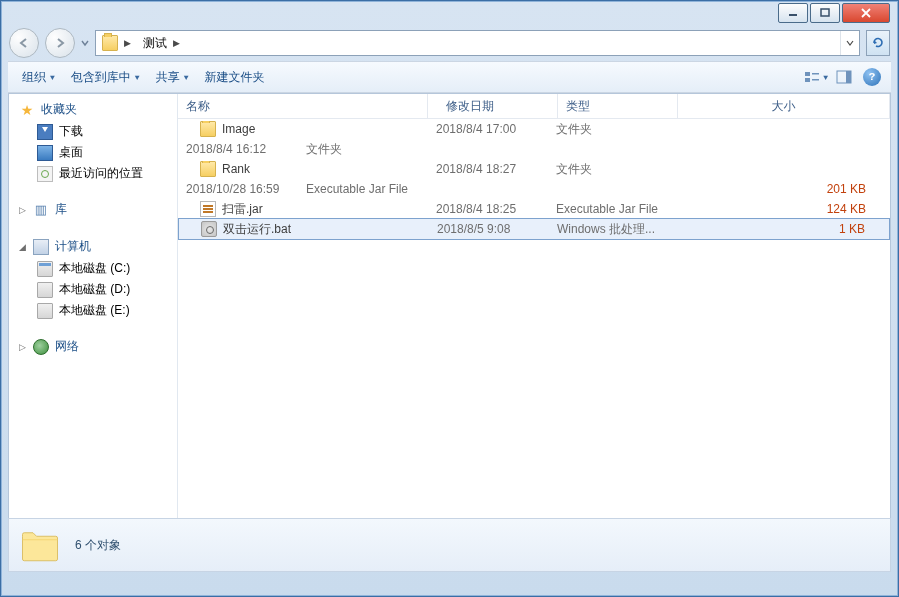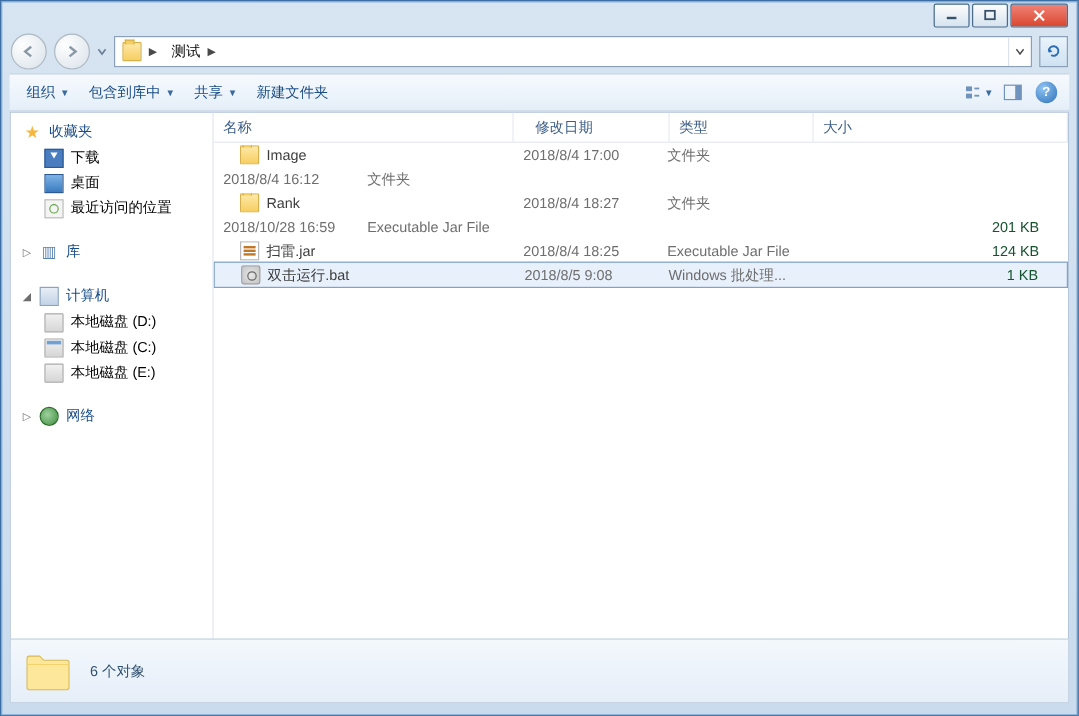--- a/index.html
+++ b/index.html
@@ -13,52 +13,52 @@
   .navrow{display:flex;align-items:center;gap:6px;padding:0 8px;height:36px;}
   .nav-back,.nav-fwd{width:28px;height:28px;border-radius:50%;border:1px solid #aeb9c2;background:radial-gradient(circle at 30% 30%,#fefefe,#d9e2ea);display:flex;align-items:center;justify-content:center;cursor:pointer;}
   .addrwrap{flex:1;display:flex;align-items:center;height:24px;background:#fff;border:1px solid #8ca1b8;}
   .addr-seg{display:flex;align-items:center;gap:4px;padding:0 6px;height:100%;cursor:pointer;}
   .addr-chev{color:#4a4a4a;font-size:9px;margin-left:2px;}
   .addr-drop{width:18px;height:100%;display:flex;align-items:center;justify-content:center;border-left:1px solid #dde3ea;cursor:pointer;}
   .refresh{width:22px;height:24px;border:1px solid #8ca1b8;background:linear-gradient(#eaf3fb,#cfe2f2);display:flex;align-items:center;justify-content:center;cursor:pointer;}
   .searchbox{width:228px;height:24px;border:1px solid #8ca1b8;background:#fff;display:flex;align-items:center;padding:0 4px;}
   .searchbox input{flex:1;border:none;outline:none;font-style:italic;color:#7a7a7a;font-size:12px;background:transparent;}
   
-  .toolbar{height:30px;background:linear-gradient(#f6fafe,#e5eef8);border-top:1px solid #cbd6e3;border-bottom:1px solid #cbd6e3;display:flex;align-items:center;padding:0 6px;color:#1b4e86;margin:0 7px;}
+  .toolbar{height:30px;background:linear-gradient(#f6fafe,#e5eef8);border-top:1px solid #cbd6e3;border-bottom:1px solid #cbd6e3;display:flex;align-items:center;padding:0 6px;color:#1b4e86;margin:0 7px;font-family:Liberation Mono, monospace;}
   .tb-left{display:flex;align-items:center;}
   .tb-item{display:flex;align-items:center;padding:4px 8px;cursor:pointer;border-radius:2px;}
   .tb-caret{font-size:8px;margin-left:4px;color:#3a6aa0;}
   .tb-right{margin-left:auto;display:flex;align-items:center;gap:2px;}
   .tb-icon{width:24px;height:22px;display:flex;align-items:center;justify-content:center;cursor:pointer;border:1px solid transparent;border-radius:2px;}
   
   .clientarea{position:absolute;top:92px;left:7px;right:7px;bottom:62px;display:flex;background:#fff;border:1px solid #b5c6da;}
   
   .sidebar{width:168px;border-right:1px solid #e1e8f0;overflow:auto;padding:4px 0;}
   .sb-group-hdr{display:flex;align-items:center;gap:6px;padding:3px 10px;color:#1b4e86;cursor:pointer;}
   .sb-item{display:flex;align-items:center;gap:6px;padding:2px 10px 2px 28px;cursor:pointer;}
   .sb-gap{height:14px;}
   .sb-tri{color:#6e6e6e;font-size:9px;width:8px;display:inline-block;}
   
   .filepane{flex:1;display:flex;flex-direction:column;}
   .colhdr{display:flex;height:24px;border-bottom:1px solid #e4e9f0;color:#3d5e88;align-items:center;user-select:none;}
   .colhdr > div{padding:0 8px;border-right:1px solid #e4e9f0;box-sizing:border-box;cursor:pointer;height:100%;display:flex;align-items:center;}
   .col-name{width:250px;}
   .col-date{width:120px;margin-left:10px;}
   .col-type{width:120px;}
-  .col-size{flex:1;}
+  .col-size{flex:1;justify-content:center;}
   .filelist{flex:1;overflow:auto;}
   .row{display:flex;align-items:center;height:20px;padding:0;}
   .row.sel{background:#e8f0fb;border:1px solid #7da2ce;margin:-1px 0;}
   .cell{box-sizing:border-box;padding:0 8px;overflow:hidden;white-space:nowrap;text-overflow:ellipsis;color:#3d3d3d;}
   .cell.name{width:250px;display:flex;align-items:center;gap:6px;padding-left:22px;}
   .cell.date{width:120px;color:#6e6e6e;}
   .cell.type{width:120px;color:#6e6e6e;}
-  .cell.size{flex:1;text-align:right;padding-right:24px;color:#14532d;}
-  
-  .detailsbar{position:absolute;left:7px;right:7px;bottom:10px;height:52px;background:linear-gradient(#f3f8fd,#e6eef8);border:1px solid #c7d4e4;display:flex;align-items:center;padding:0 10px;gap:14px;}
+  .cell.size{flex:1;text-align:right;padding-right:24px;color:#c2410c;}
+  
+  .detailsbar{position:absolute;left:7px;right:7px;bottom:24px;height:52px;background:linear-gradient(#f3f8fd,#e6eef8);border:1px solid #c7d4e4;display:flex;align-items:center;padding:0 10px;gap:14px;}
   .big-folder{width:42px;height:42px;}
   .details-text{color:#30506f;}
   
   .ic{width:16px;height:16px;display:inline-block;flex:0 0 16px;}
   .ic-folder{background:linear-gradient(#ffe9a8,#f6cf62);border:1px solid #d6b24e;border-radius:1px;box-sizing:border-box;position:relative;}
   .ic-folder::before{content:"";position:absolute;top:-3px;left:1px;width:6px;height:3px;background:#f6cf62;border:1px solid #d6b24e;border-bottom:none;}
   .ic-jar{background:#fff;border:1px solid #b8b8b8;box-sizing:border-box;position:relative;}
   .ic-jar::after{content:"";position:absolute;left:2px;right:2px;top:3px;height:2px;background:#c07828;box-shadow:0 3px 0 #c07828,0 6px 0 #c07828;}
   .ic-bat{background:radial-gradient(circle at 50% 50%,#e8e8e8,#c4c4c4);border:1px solid #9a9a9a;border-radius:2px;box-sizing:border-box;position:relative;}
   .ic-bat::after{content:"";position:absolute;left:4px;top:4px;width:6px;height:6px;border:1px solid #6a6a6a;border-radius:50%;}
@@ -206,26 +206,26 @@
         <span>库</span>
       </div>
 
       <div class="sb-gap"></div>
       <div class="sb-group-hdr">
         <span class="sb-tri">◢</span>
         <span class="ic ic-pc"></span>
         <span>计算机</span>
       </div>
       <div class="sb-item">
+        <span class="ic ic-drive c"></span>
+        <span>本地磁盘 (C:)</span>
+      </div>
+      <div class="sb-item">
         <span class="ic ic-drive"></span>
         <span>本地磁盘 (D:)</span>
-      </div>
-      <div class="sb-item">
-        <span class="ic ic-drive c"></span>
-        <span>本地磁盘 (C:)</span>
       </div>
       <div class="sb-item">
         <span class="ic ic-drive"></span>
         <span>本地磁盘 (E:)</span>
       </div>
 
       <div class="sb-gap"></div>
       <div class="sb-group-hdr">
         <span class="sb-tri">▷</span>
         <span class="ic ic-net"></span>

